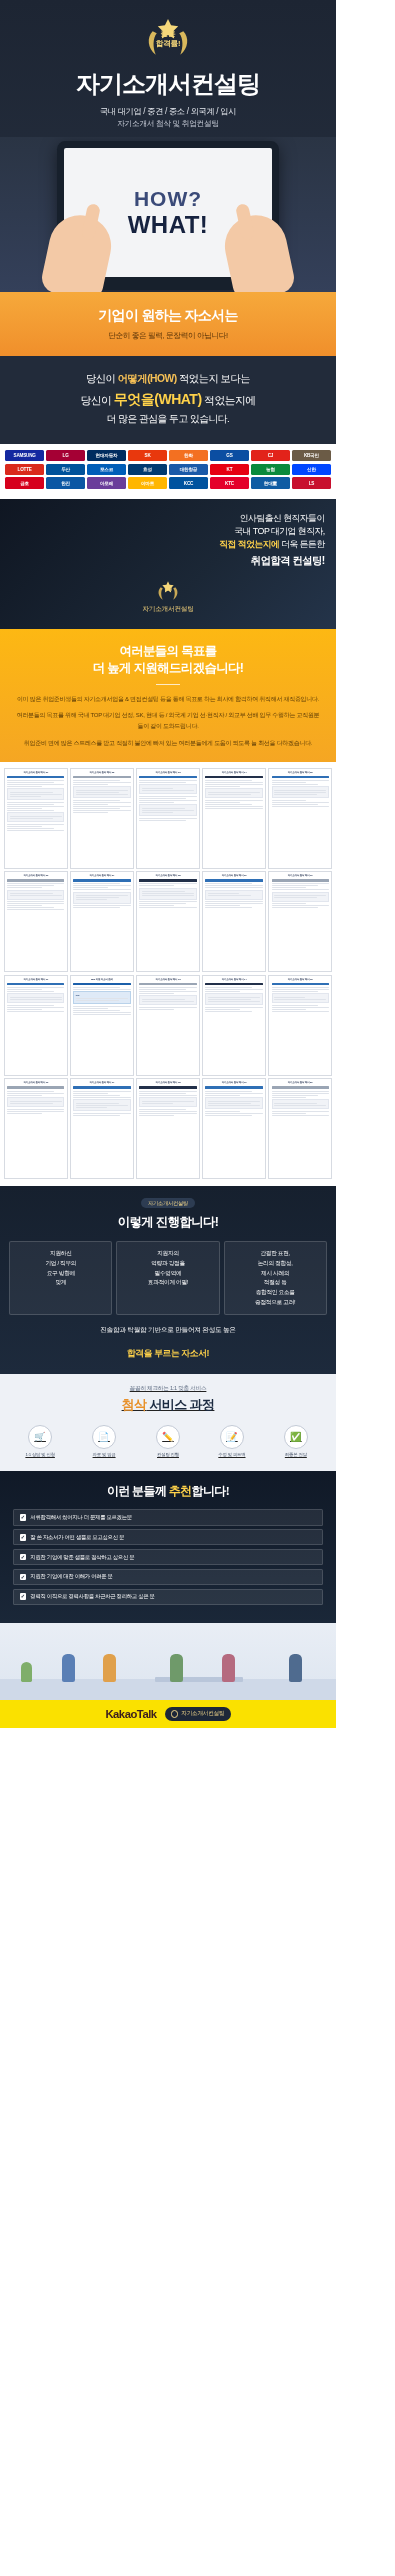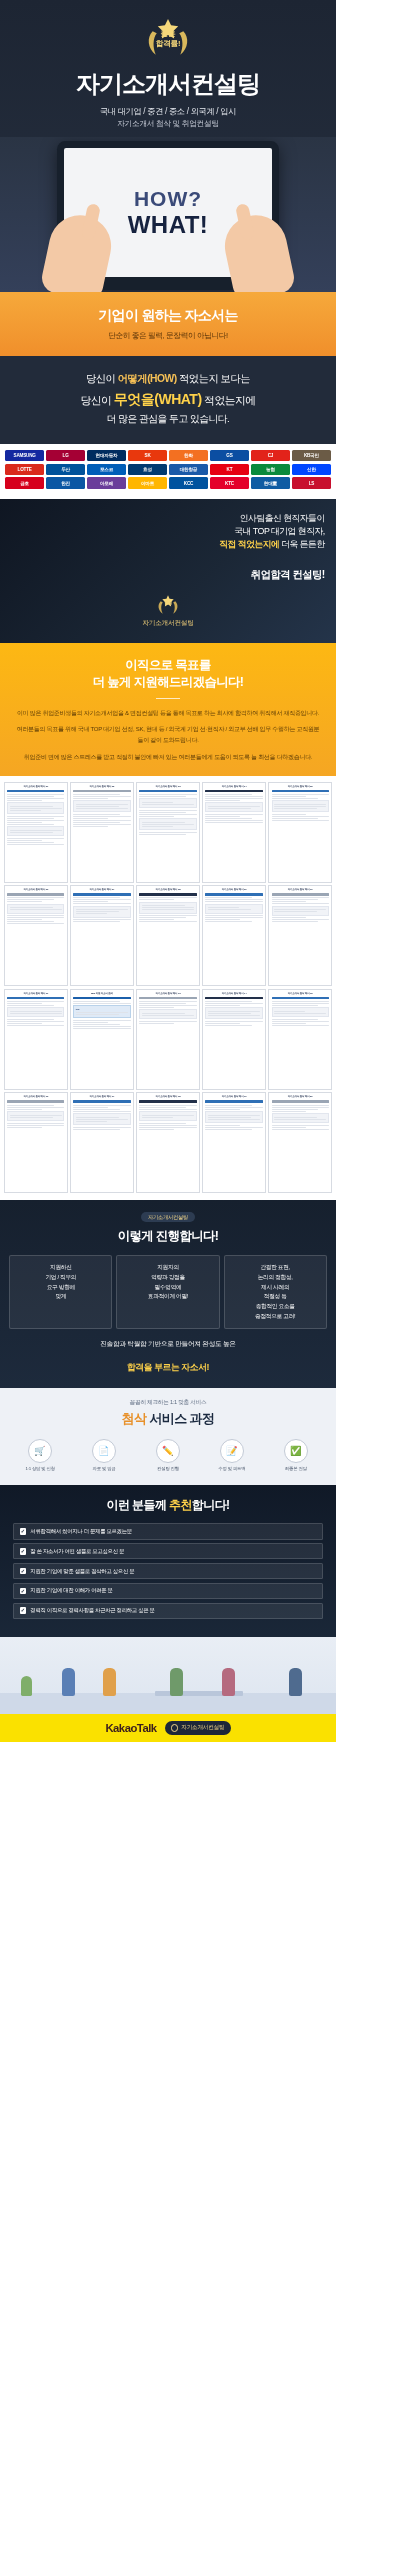--- a/index.html
+++ b/index.html
@@ -130,21 +130,21 @@
   
   .sec-hand {
     background: linear-gradient(135deg,#0f1622 0%, #1b2736 60%, #24344a 100%);
     padding: 13.4px 11.3px 15.5px;
     text-align: right;
     position: relative;
     min-height: 98px;
   }
   .sec-hand .h1 { color: #ffffff; font-size: 8.8px; letter-spacing: -0.5px; line-height: 1.5; }
   .sec-hand .h1 .accent { color: #ffd24a; font-weight: bold; }
-  .sec-hand .h2 { color: #ffffff; font-size: 10.3px; font-weight: bold; letter-spacing: -0.5px; margin-top: 16px; }
+  .sec-hand .h2 { color: #ffffff; font-size: 10.3px; font-weight: bold; letter-spacing: -0.5px; margin-top: 2px; }
   .sec-hand .brand {
     margin-top: 11.3px; text-align: center; color: #f2d07a; font-size: 6.7px; letter-spacing: -0.3px;
   }
   .mini-laurel {
     width: 28px; height: 24px; margin: 0 auto 2.1px; position: relative;
   }
   .mini-laurel span { position: absolute; top: 6.7px; left: 0; right: 0; font-size: 4.1px; color: #f5d77a; font-weight: bold; }
 
   
   .sec-goal {
@@ -207,40 +207,40 @@
   .card {
     flex: 1; background: rgba(255,255,255,.06);
     border: 0.5px solid rgba(255,255,255,.16);
     border-radius: 2.1px; padding: 7.2px 4.1px;
     color: #ffffff; font-size: 5.7px; line-height: 1.7; letter-spacing: -0.3px;
   }
   .sec-how .foot1 { color: #ffffff; font-size: 6.7px; margin-top: 10.3px; letter-spacing: -0.3px; }
   .sec-how .foot2 { color: #ffd24a; font-size: 8.8px; font-weight: bold; margin-top: 13px; letter-spacing: -0.4px; }
 
   
-  .sec-proc { background: #eef1f6; padding: 11.3px 8.2px 13.4px; text-align: center; }
+  .sec-proc { background: #eef1f6; padding: 11.3px 8.2px 13.4px; text-align: center; text-decoration: underline; }
   .sec-proc .p-top { font-size: 5.7px; color: #5d6b80; letter-spacing: -0.3px; }
   .sec-proc .p-title { font-size: 13px; color: #1b2a40; font-weight: bold; letter-spacing: -0.6px; margin-top: 2.1px; }
   .sec-proc .p-title .accent { color: #e8912a; }
   .steps { display: flex; justify-content: space-between; margin-top: 11.3px; }
   .step { flex: 1; }
   .step .circ {
     width: 24px; height: 24px; border-radius: 50%;
     border: 1px solid #c3cad6; background: #ffffff;
     margin: 0 auto 3.6px; display: flex; align-items: center; justify-content: center;
     font-size: 9.3px; color: #e8912a;
   }
   .step .cap { font-size: 4.4px; color: #49566a; letter-spacing: -0.2px; }
 
   
   .sec-rec {
     background: linear-gradient(180deg,#101927 0%, #1a2738 100%);
     padding: 12.4px 13.4px 14.4px;
   }
-  .sec-rec .r-title { color: #ffffff; font-size: 12px; font-weight: bold; text-align: center; letter-spacing: -0.6px; }
+  .sec-rec .r-title { color: #ffffff; font-size: 12px; font-weight: bold; text-align: center; letter-spacing: -0.6px; font-family: Liberation Serif, serif; }
   .sec-rec .r-title .accent { color: #ffd24a; }
   .rec-list { margin-top: 9.3px; }
   .rec-item {
     display: flex; align-items: center; gap: 4.1px;
     background: rgba(255,255,255,.08);
     border: 0.5px solid rgba(255,255,255,.14);
     border-radius: 1.5px;
     padding: 3.6px 5.2px; margin-bottom: 3.6px;
   }
   .rec-item .chk {
@@ -384,21 +384,21 @@
           <path d="M41 16 C48 23 46 34 37 40 C41 32 41 22 37 18 Z" fill="#c9a956"></path>
         </svg>
         <span>합격</span>
       </div>
       <div>자기소개서컨설팅</div>
     </div>
   </section>
 
   <section class="sec-goal">
     <div class="g1">
-      <div>이직으로 목표를</div>
+      <div>여러분들의 목표를</div>
       <div>더 높게 지원해드리겠습니다!</div>
     </div>
     <div class="divider"></div>
     <p>이미 많은 취업준비생들의 자기소개서업을 &amp; 면접컨설팅 등을 통해 목표로 하는 회사에 합격하여 취직해서 재직중입니다.</p>
     <p>여러분들의 목표를 위해 국내 TOP 대기업 선정, SK, 현대 등 / 외국계 기업 선·현직자 / 외교부 선배 입무 수행하는 교직원분들이 같이 도와드립니다.</p>
     <p>취업준비 면에 많은 스트레스를 받고 적절히 불안에 빠져 있는 여러분들에게 도움이 되도록 늘 최선을 다하겠습니다.</p>
   </section>
 
   <section class="grid-sec">
     <div class="grid">

